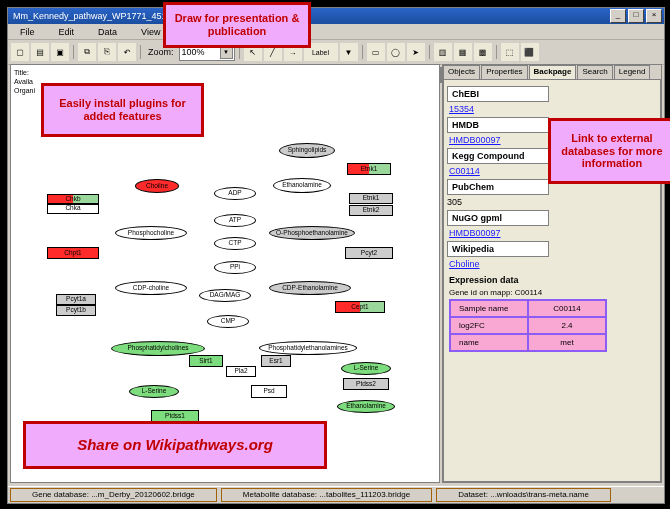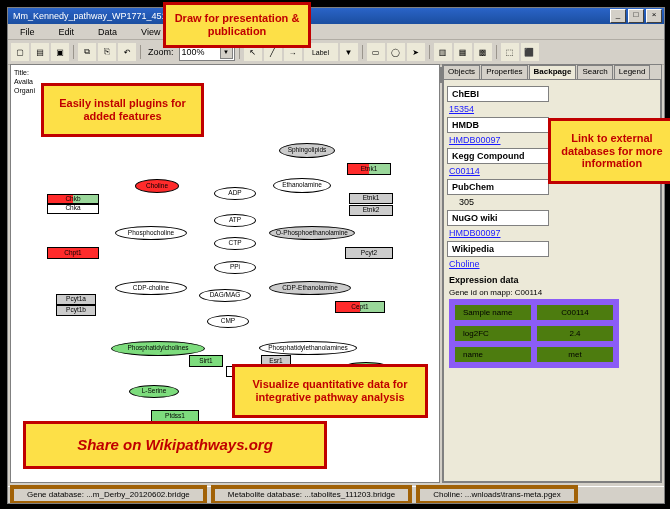--- a/index.html
+++ b/index.html
@@ -31,45 +31,45 @@
   .canvaswrap{position:relative;flex:1;background:#fff;border:1px solid #808080;margin:2px;overflow:hidden;}
   .sidepanel{width:218px;background:#d4d0c8;border:1px solid #808080;margin:2px 2px 2px 0;display:flex;flex-direction:column;}
 
   .tabs{display:flex;height:14px;font-size:8px;}
   .tab{padding:1px 4px;background:#d4d0c8;border:1px solid #808080;border-bottom:none;margin-right:1px;}
   .tab.active{background:#ece9d8;font-weight:bold;}
   .panelbody{flex:1;background:#ece9d8;border:1px solid #808080;overflow:hidden;font-size:9px;padding:3px;}
 
   .fieldbox{background:#fff;border:1px solid #808080;font-weight:bold;font-size:9px;padding:2px 4px;margin:3px 12px 2px 0;width:92px;}
   .link{color:#1a1aff;text-decoration:underline;font-size:9px;margin-left:2px;}
-  .plain{font-size:9px;margin-left:12px;}
+  .plain{font-size:9px;margin-left:0;}
   .exprhdr{font-weight:bold;font-size:9px;margin:6px 0 3px 2px;}
   .geneid{font-size:8px;margin:2px 0 2px 2px;}
   table.expr{border-collapse:collapse;font-size:8px;margin-left:2px;}
-  table.expr td{border:6px solid #8b5cf6;background:#4d7c0f;padding:1px 8px;height:13px;}
+  table.expr td{border:2px solid #8b5cf6;background:#f9a8d4;padding:1px 8px;height:13px;}
   table.expr td.k{width:60px;}
   table.expr td.v{width:60px;text-align:center;}
 
   
   .status{position:absolute;left:0;right:0;bottom:0;height:16px;background:#d4d0c8;border-top:1px solid #fff;display:flex;align-items:center;font-size:8px;}
-  .status .cell{border:4px solid #a16207;height:12px;line-height:12px;margin:1px 2px;padding:0 13px;white-space:nowrap;}
+  .status .cell{border:1px solid #a16207;height:12px;line-height:12px;margin:1px 2px;padding:0 21px;white-space:nowrap;}
 
   
   .titleblock{position:absolute;left:3px;top:3px;font-size:7px;line-height:9px;color:#000;}
 
   
   .node{position:absolute;font-size:6.5px;text-align:center;line-height:1;display:flex;align-items:center;justify-content:center;border:1px solid #000;color:#000;}
   .ell{border-radius:50%;background:#fff;}
   .rect{background:#ccc;}
   .green{background:#7ddc7d;}
   .red{background:#ff2b2b;}
   .gradbg{background:linear-gradient(90deg,#ff2b2b 50%,#9ad79a 50%);}
 
   
-  .callout{position:absolute;background:#fde047;border:3px solid #c00000;color:#c00000;font-weight:bold;text-align:center;display:flex;align-items:center;justify-content:center;padding:4px 6px;line-height:1.15;}
+  .callout{position:absolute;background:#f0abfc;border:3px solid #c00000;color:#c00000;font-weight:bold;text-align:center;display:flex;align-items:center;justify-content:center;padding:4px 6px;line-height:1.15;}
 </style>
 </head>
 <body>
 
 <div id="app">
 
   <div class="titlebar">
     <div class="tname">Mm_Kennedy_pathway_WP1771_45176.gpml - PathVisio</div>
     <div class="winbtns">
       <div class="winbtn">_</div>
@@ -166,21 +166,20 @@
           <div class="node rect" style="left: 332px; top: 313px; width: 44px; height: 10px;">Ptdss2</div>
           <div class="node ell green" style="left: 326px; top: 335px; width: 56px; height: 11px;">Ethanolamine</div>
           <div class="node ell green" style="left: 118px; top: 320px; width: 48px; height: 11px;">L-Serine</div>
           <div class="node " style="left: 240px; top: 320px; width: 34px; height: 11px;">Psd</div>
           <div class="node green" style="left: 140px; top: 345px; width: 46px; height: 11px;">Ptdss1</div>
           <div class="node green" style="left: 178px; top: 375px; width: 30px; height: 11px;">Cho</div>
         </div>
 
       <div class="callout" style="left:30px;top:18px;width:145px;height:40px;font-size:11px;">Easily install plugins for added features</div>
 
-      <div class="callout" style="left:221px;top:299px;width:178px;height:40px;font-size:11px;">Visualize quantitative data  for integrative pathway analysis</div>
 
       <div class="callout" style="left:12px;top:356px;width:286px;height:34px;font-size:15px;font-style:italic;">Share on Wikipathways.org</div>
     </div>
 
     <div class="sidepanel">
       <div class="tabs">
         <div class="tab">Objects</div>
         <div class="tab">Properties</div>
         <div class="tab active">Backpage</div>
         <div class="tab">Search</div>
@@ -192,21 +191,21 @@
 
         <div class="fieldbox">HMDB</div>
         <div class="link">HMDB00097</div>
 
         <div class="fieldbox" style="width:108px;">Kegg Compound</div>
         <div class="link">C00114</div>
 
         <div class="fieldbox">PubChem</div>
         <div class="plain">305</div>
 
-        <div class="fieldbox">NuGO wiki</div>
+        <div class="fieldbox">NuGO gpml</div>
         <div class="link">HMDB00097</div>
 
         <div class="fieldbox">Wikipedia</div>
         <div class="link">Choline</div>
 
         <div class="exprhdr">Expression data</div>
         <div class="geneid">Gene id on mapp: C00114</div>
         <table class="expr">
           <tbody>
               <tr>
@@ -223,20 +222,20 @@
           </tr>
         </tbody>
           </table>
       </div>
     </div>
   </div>
 
   <div class="status">
     <div class="cell">Gene database: ...m_Derby_20120602.bridge</div>
     <div class="cell">Metabolite database: ...tabolites_111203.bridge</div>
-    <div class="cell">Choline: ...wnloads\trans-meta.pgex</div>
+    <div class="cell">Dataset: ...wnloads\trans-meta.name</div>
   </div>
 
 </div>
 
 <div class="callout" style="left:163px;top:2px;width:130px;height:32px;font-size:11px;z-index:5;">Draw for presentation &amp; publication</div>
 
 <div class="callout" style="left:548px;top:118px;width:110px;height:52px;font-size:11px;z-index:5;">Link  to external databases  for more information</div>
 
 </body></html>

